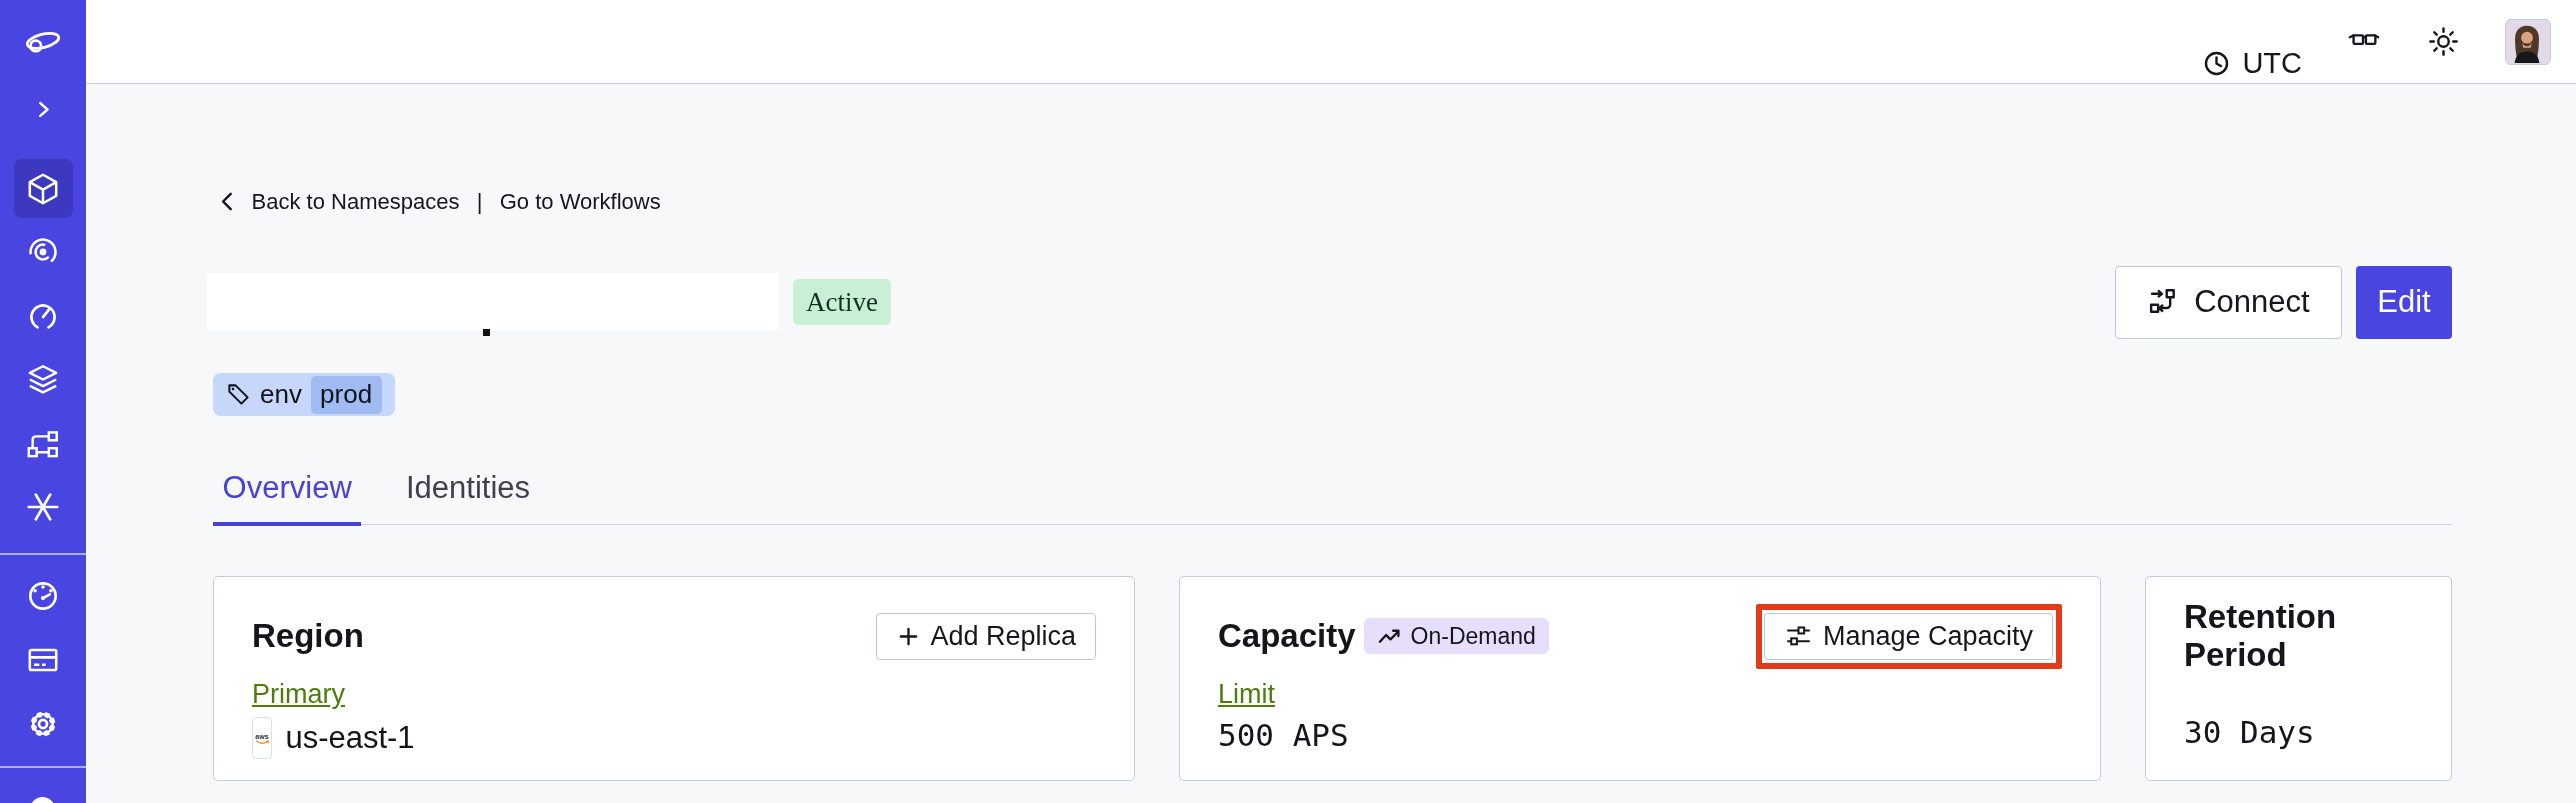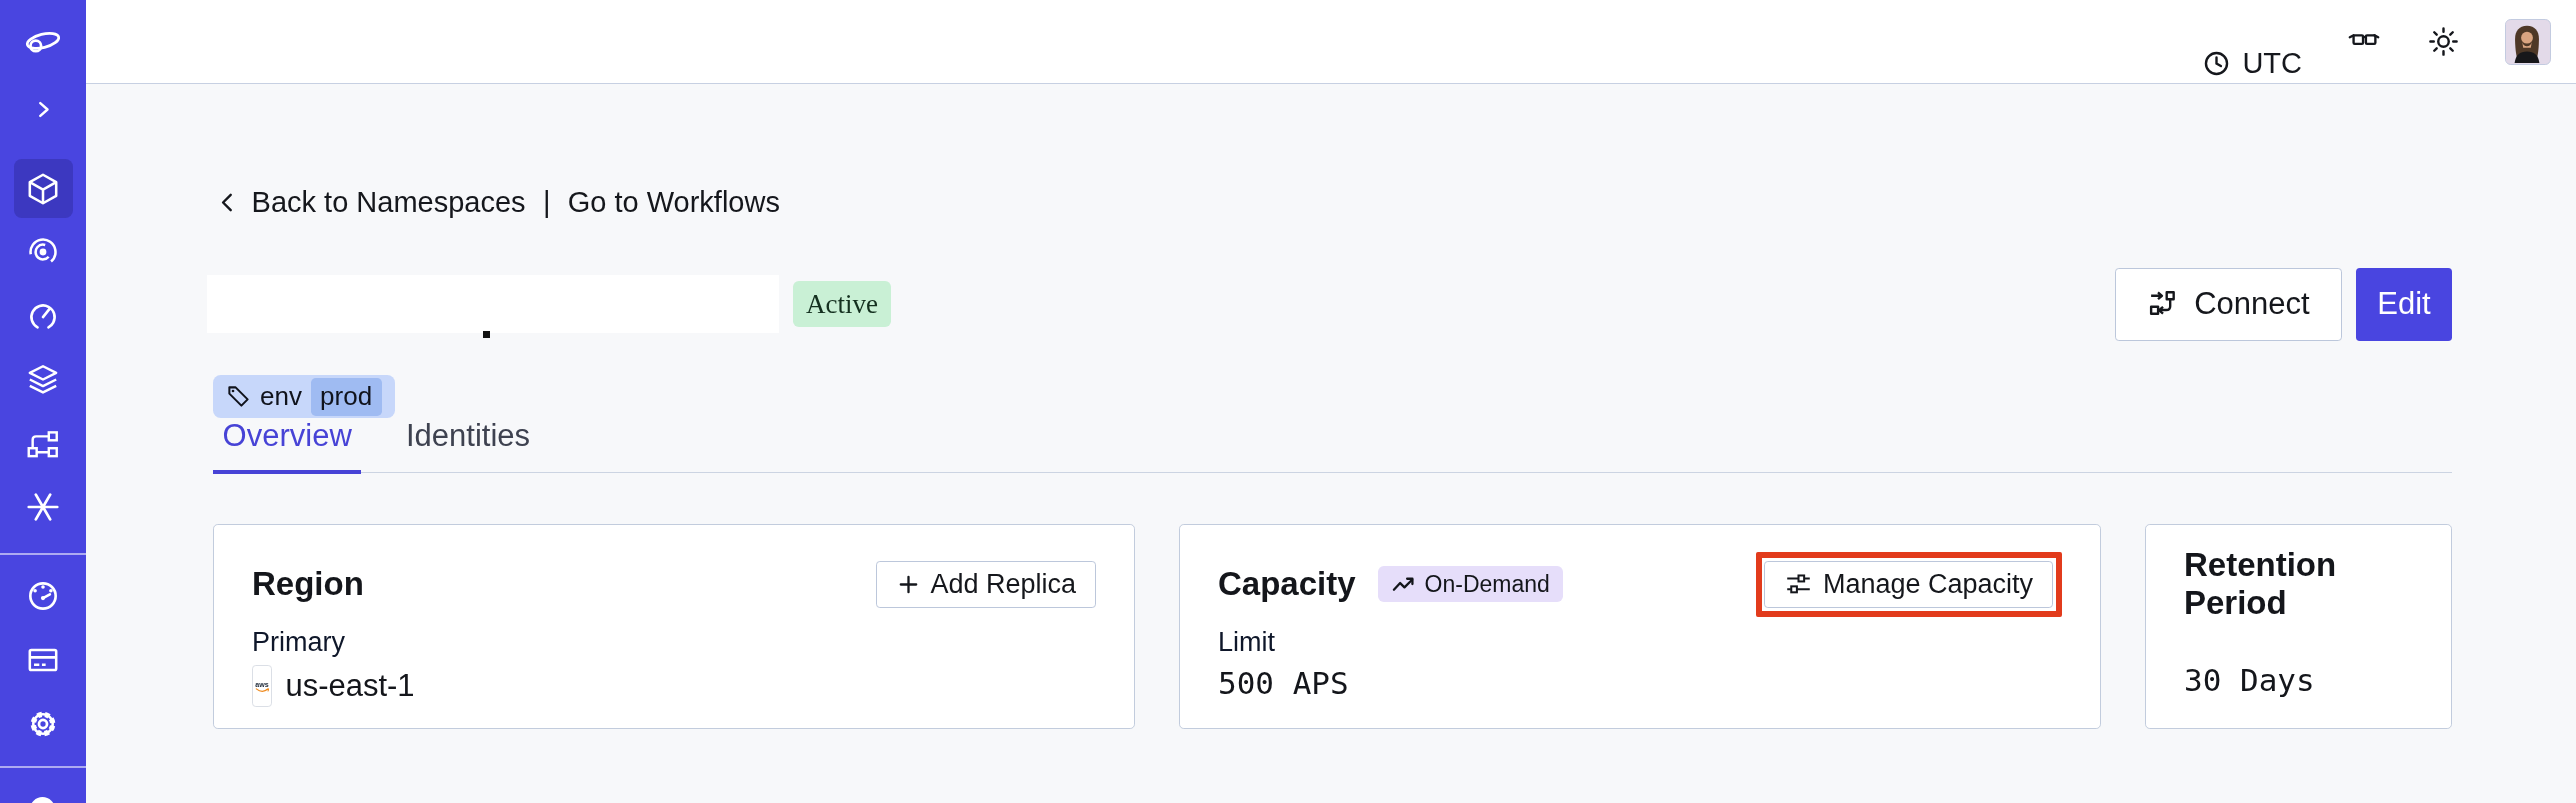--- a/index.html
+++ b/index.html
@@ -45,21 +45,21 @@
   .avatar-button {
     width:46px; height:46px; border-radius:5.8px; border:1.9px solid #c3cbe0; overflow:hidden;
     background:#e3dae9; padding:0; cursor:pointer;
   }
 
   
   main { position:absolute; left:213px; top:84px; width:2239px; }
 
   .breadcrumb {
     margin-top:102px; display:flex; align-items:center; gap:9.6px;
-    font-size:29px; color:#15171c;
+    font-size:22px; color:#15171c;
   }
   .breadcrumb a { color:#15171c; text-decoration:none; cursor:pointer; }
   .crumb-sep { margin:0 7.7px; }
 
   .title-row { margin-top:48px; height:74px; display:flex; align-items:center; justify-content:space-between; }
   .title-left { display:flex; align-items:center; gap:13.4px; height:100%;font-family:Liberation Serif, serif; }
   .redacted-title { position:relative; width:572px; height:58px; background:#ffffff; margin-left:-5.8px; }
   .redacted-title .dot { position:absolute; left:276px; top:56px; width:6.7px; height:6.7px; background:#121212; }
   .badge-active {
     background:var(--badge-active-bg, #c9f0d5); color:#14301f;
@@ -78,40 +78,40 @@
   }
   .btn-sm { height:47px; padding:0 19px; font-size:27px; gap:9.6px; }
 
   .tag-row { margin-top:14.4px; }
   .tag-pill {
     display:inline-flex; align-items:center; gap:8.6px; height:43px; padding:0 13.4px;
     background:var(--tag-bg, #c7d7fa); border-radius:7.7px; font-size:26px; color:#10131c; cursor:pointer;margin-top:20px;
   }
   .tag-chip { background:var(--tag-chip-bg, #9fbbf2); border-radius:4.8px; padding:3.8px 9.6px; }
 
-  .tabs { display:flex; gap:35px; border-bottom:1.9px solid #ccd4e2; }
+  .tabs { margin-top:54px; display:flex; gap:35px; border-bottom:1.9px solid #ccd4e2; }
   .tab {
     padding:0 9.6px 15.3px; font-size:31px; color:#3e4250; cursor:pointer;
     border-bottom:4.8px solid transparent; margin-bottom:-1.9px;
   }
   .tab.active { color:var(--tab-active, #4743d6); border-bottom-color:var(--tab-active, #4743d6); }
 
   .cards { margin-top:51px; display:grid; grid-template-columns:922px 922px 307px; gap:44px; }
   .card {
     height:205px; background:#fff; border:1.9px solid var(--card-border, #c2ccdd);
     border-radius:4.8px; padding:36px 38px 0 38px;
   }
   .card-head { display:flex; align-items:center; justify-content:space-between; height:47px; }
-  .head-left { display:flex; align-items:center; gap:22px;text-align:center; }
+  .head-left { display:flex; align-items:center; gap:8px;text-align:center; }
   .card h2 { font-size:33px; font-weight:600; color:#14161b; }
   .badge-ondemand {
     display:flex; align-items:center; gap:8.6px; height:36px; padding:0 13.4px;
     background:var(--ondemand-bg, #e6defa); border-radius:5.8px; font-size:23px; color:#14161b;
   }
-  .card-label { margin-top:19px; font-size:27px; color:#0f172a; }
+  .card-label { margin-top:19px; font-size:27px; color:#4d7c0f;text-decoration:underline; }
   .card-value { margin-top:7.7px; font-size:31px; color:#14161b; display:flex; align-items:center; gap:13.4px; }
   .mono { font-family:"DejaVu Sans Mono", monospace; }
   .retention-value { margin-top:54px; }
 
   .aws-chip {
     width:20px; height:42px; background:#fff; border:1.9px solid #dbdfe6; border-radius:3.8px;
     display:flex; align-items:center; justify-content:center;
   }
 
   .annotation-box {

